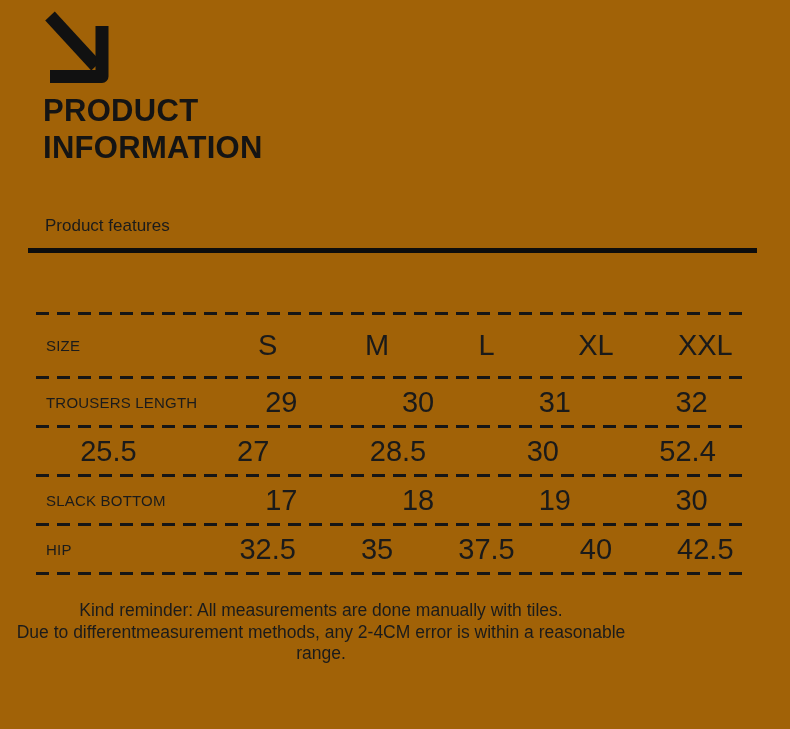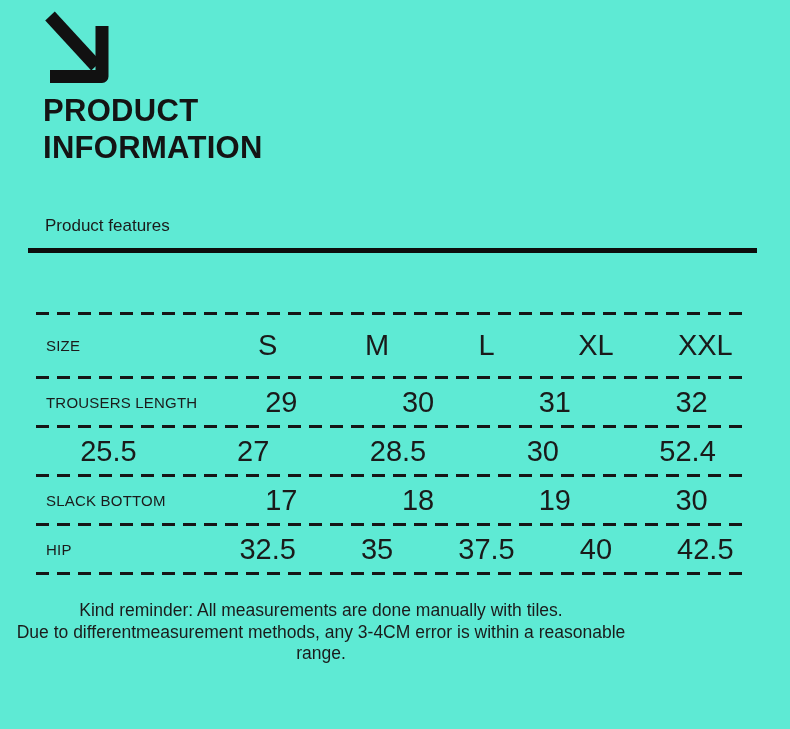--- a/index.html
+++ b/index.html
@@ -1,21 +1,21 @@
 <!DOCTYPE html>
 <html><head>
 <meta charset="utf-8">
 <style>
   html, body { margin: 0; padding: 0; }
   body { background: #ECEBE8; }
   .page {
     position: relative;
     width: 790px;
     height: 729px;
-    background: #5eead4;
+    background: #a16207;
     color: #161616;
     font-family: "Liberation Sans", "DejaVu Sans", sans-serif;
     overflow: hidden;
   }
 
   
   .hero-icon { position: absolute; left: 45px; top: 10px; }
   .title {
     position: absolute;
     left: 43px;
@@ -155,16 +155,16 @@
       <div class="cell-val">37.5</div>
       <div class="cell-val">40</div>
       <div class="cell-val">42.5</div>
     </div>
 
     <div class="dash-line"></div>
   </div>
 
   <div class="footer-note">
     <div>Kind reminder: All measurements are done manually with tiles.</div>
-    <div>Due to differentmeasurement methods, any 3-4CM error is within a reasonable range.</div>
+    <div>Due to differentmeasurement methods, any 2-4CM error is within a reasonable range.</div>
   </div>
 
 </div>
 
 </body></html>

